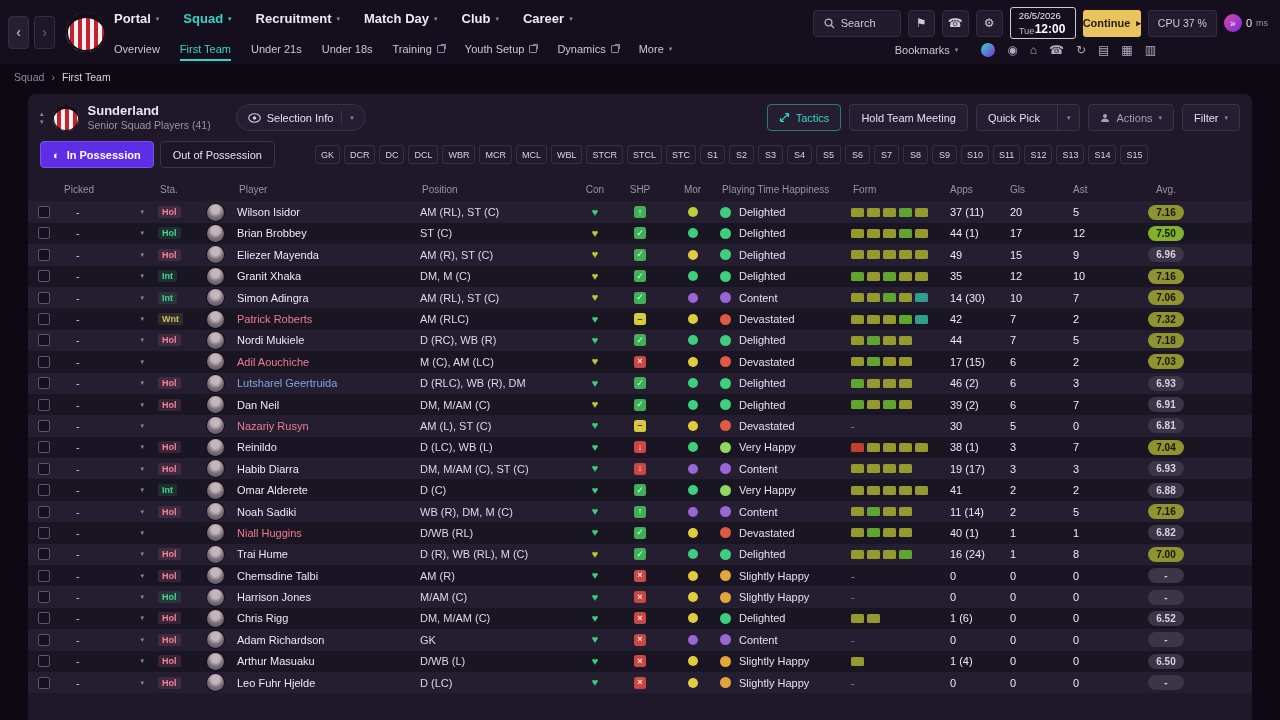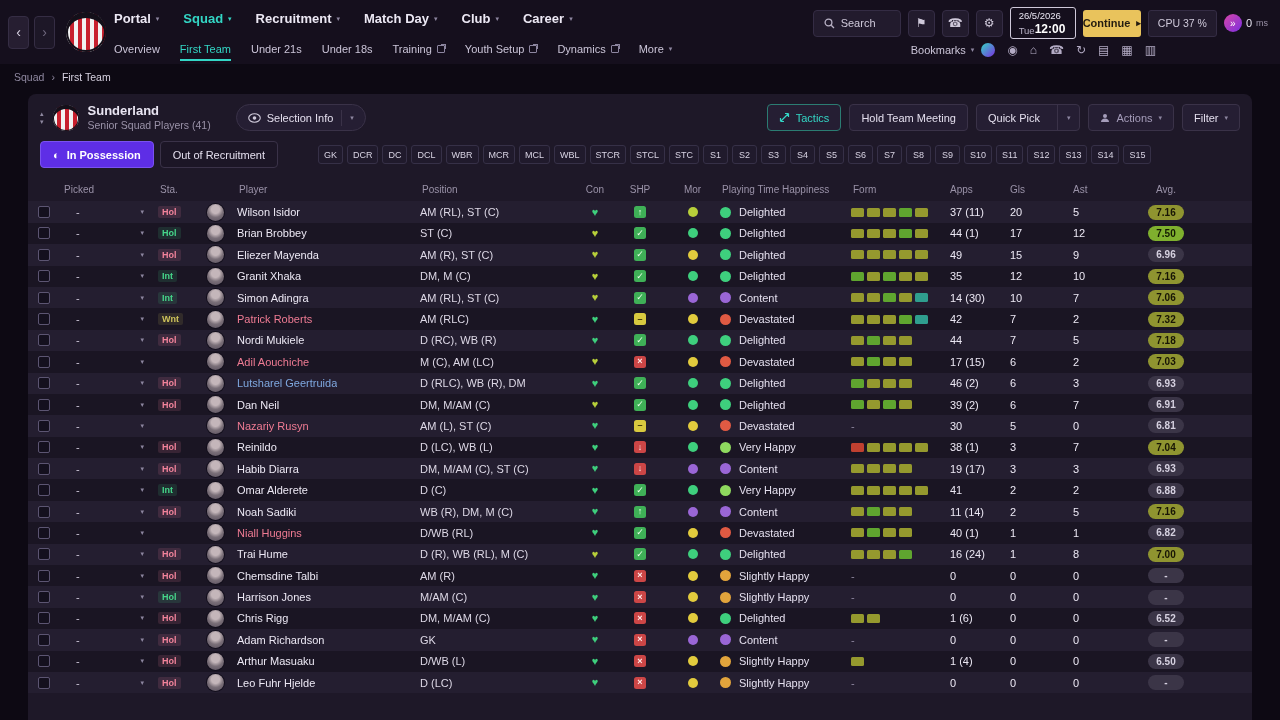--- a/index.html
+++ b/index.html
@@ -43,21 +43,21 @@
 .d2 b{font-size:12px;color:#fff}
 .continuebtn{height:27px;background:var(--gold);border:none;border-radius:3px;color:#241c10;
   font-weight:bold;font-size:11px;padding:0 0;display:flex;gap:6px;align-items:center;cursor:pointer}
 .continuebtn .ci{font-size:9px}
 .cpu{height:27px;background:#221b2d;border:1px solid #342c44;border-radius:3px;color:#cfc9da;
   font-size:10.5px;display:flex;align-items:center;padding:0 9px}
 .timer{display:flex;align-items:center;gap:4px;font-size:11px;color:#e9e5f2}
 .timer-ic{width:18px;height:18px;border-radius:50%;background:linear-gradient(135deg,#d646a8,#7b2ee0);
   display:flex;align-items:center;justify-content:center;font-size:10px;color:#fff}
 .tu{font-size:9px;color:#9a92a8}
-.tr2{display:flex;align-items:center;gap:7px;justify-content:flex-end;padding-right:112px;
+.tr2{display:flex;align-items:center;gap:23px;justify-content:flex-end;padding-right:112px;
   font-size:11px;color:#cbc5d8}
 .bookmarks{display:flex;gap:5px;align-items:center;cursor:pointer}
 .tbicon{color:#b3abc4;font-size:12px;cursor:pointer}
 .profile-dot{width:14px;height:14px;border-radius:50%;background:linear-gradient(135deg,#33d6c5,#7b2ee0)}
 
 .breadcrumb{height:26px;display:flex;align-items:center;padding:0 14px;gap:7px;font-size:10.5px;color:#8f88a0}
 .bc-current{color:#d6d1e0}
 
 .panel{margin:4px 28px 0;background:#1e1828;border-radius:8px 8px 0 0;height:626px;overflow:hidden}
 .panel-head{display:flex;align-items:center;justify-content:space-between;padding:9px 12px 6px}
@@ -317,21 +317,21 @@
       </button>
     </div>
   </div>
 
   <div class="toolbar2">
     <button class="poss-in">
       <span>◐</span>
       <span>In Possession</span>
     </button>
     <button class="poss-out">
-      <span>Out of Recruitment</span>
+      <span>Out of Possession</span>
     </button>
     <div class="chips">
         <button class="chip">GK</button>
         <button class="chip">DCR</button>
         <button class="chip">DC</button>
         <button class="chip">DCL</button>
         <button class="chip">WBR</button>
         <button class="chip">MCR</button>
         <button class="chip">MCL</button>
         <button class="chip">WBL</button>

